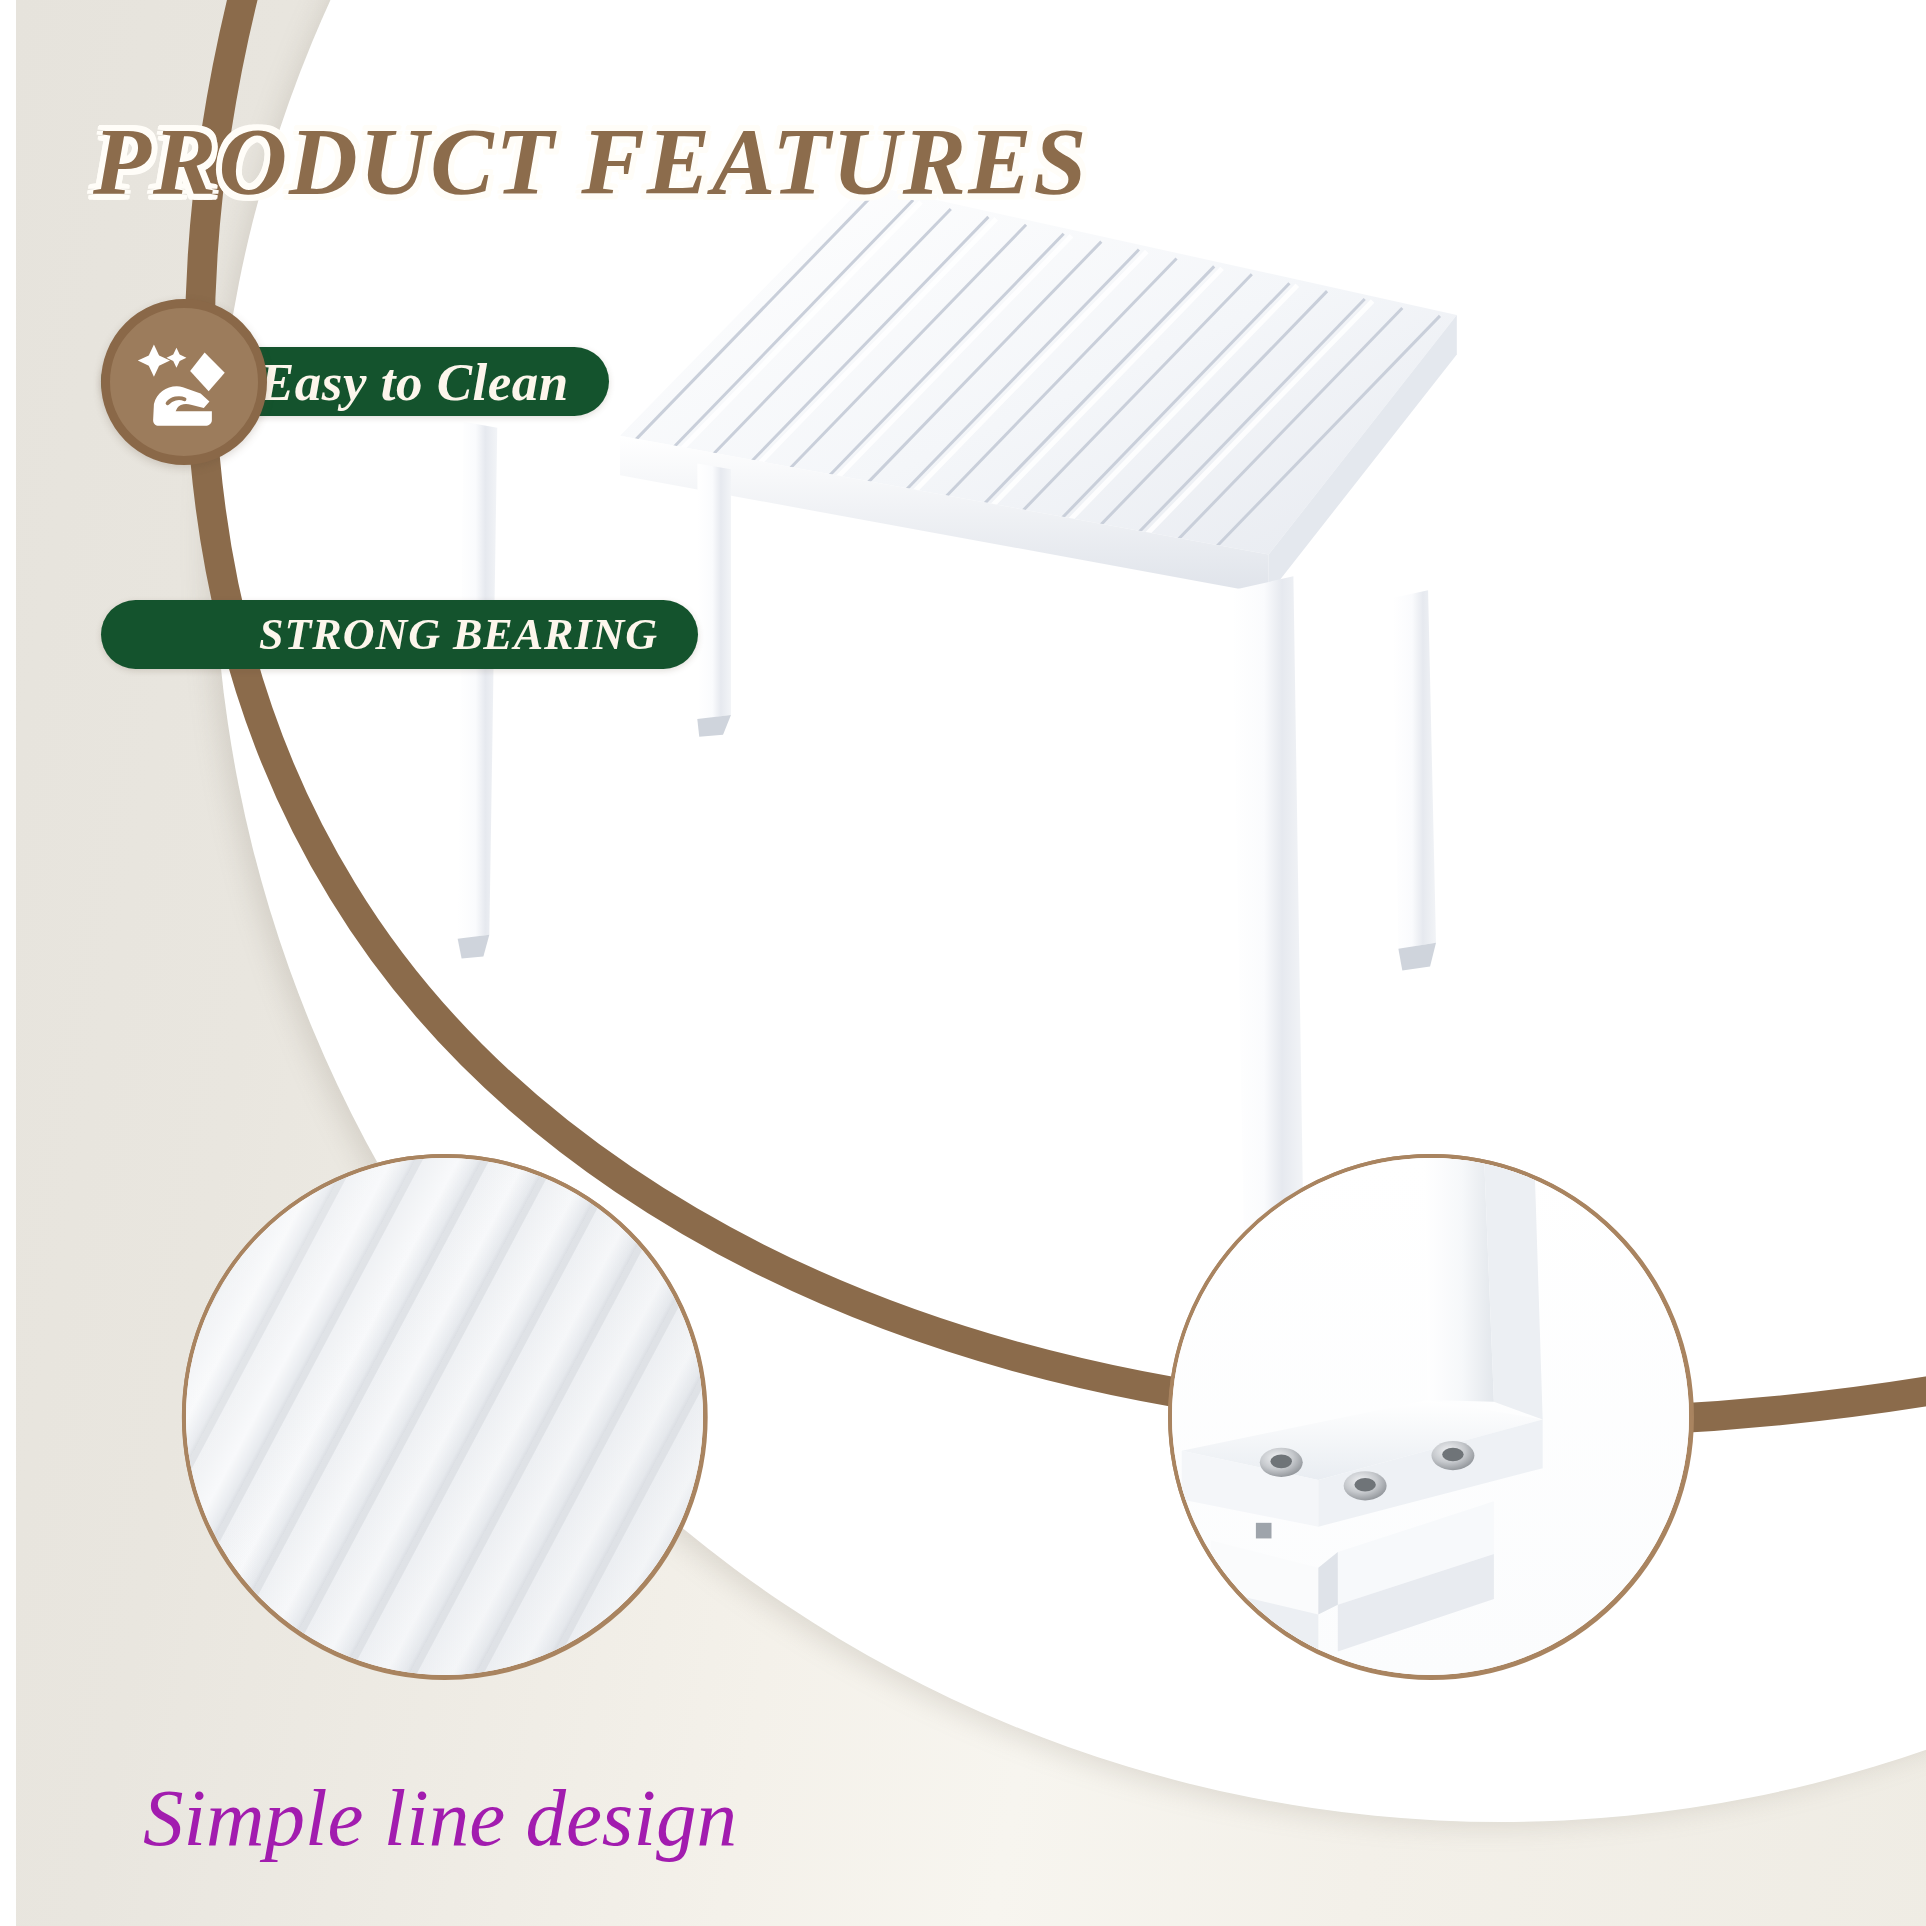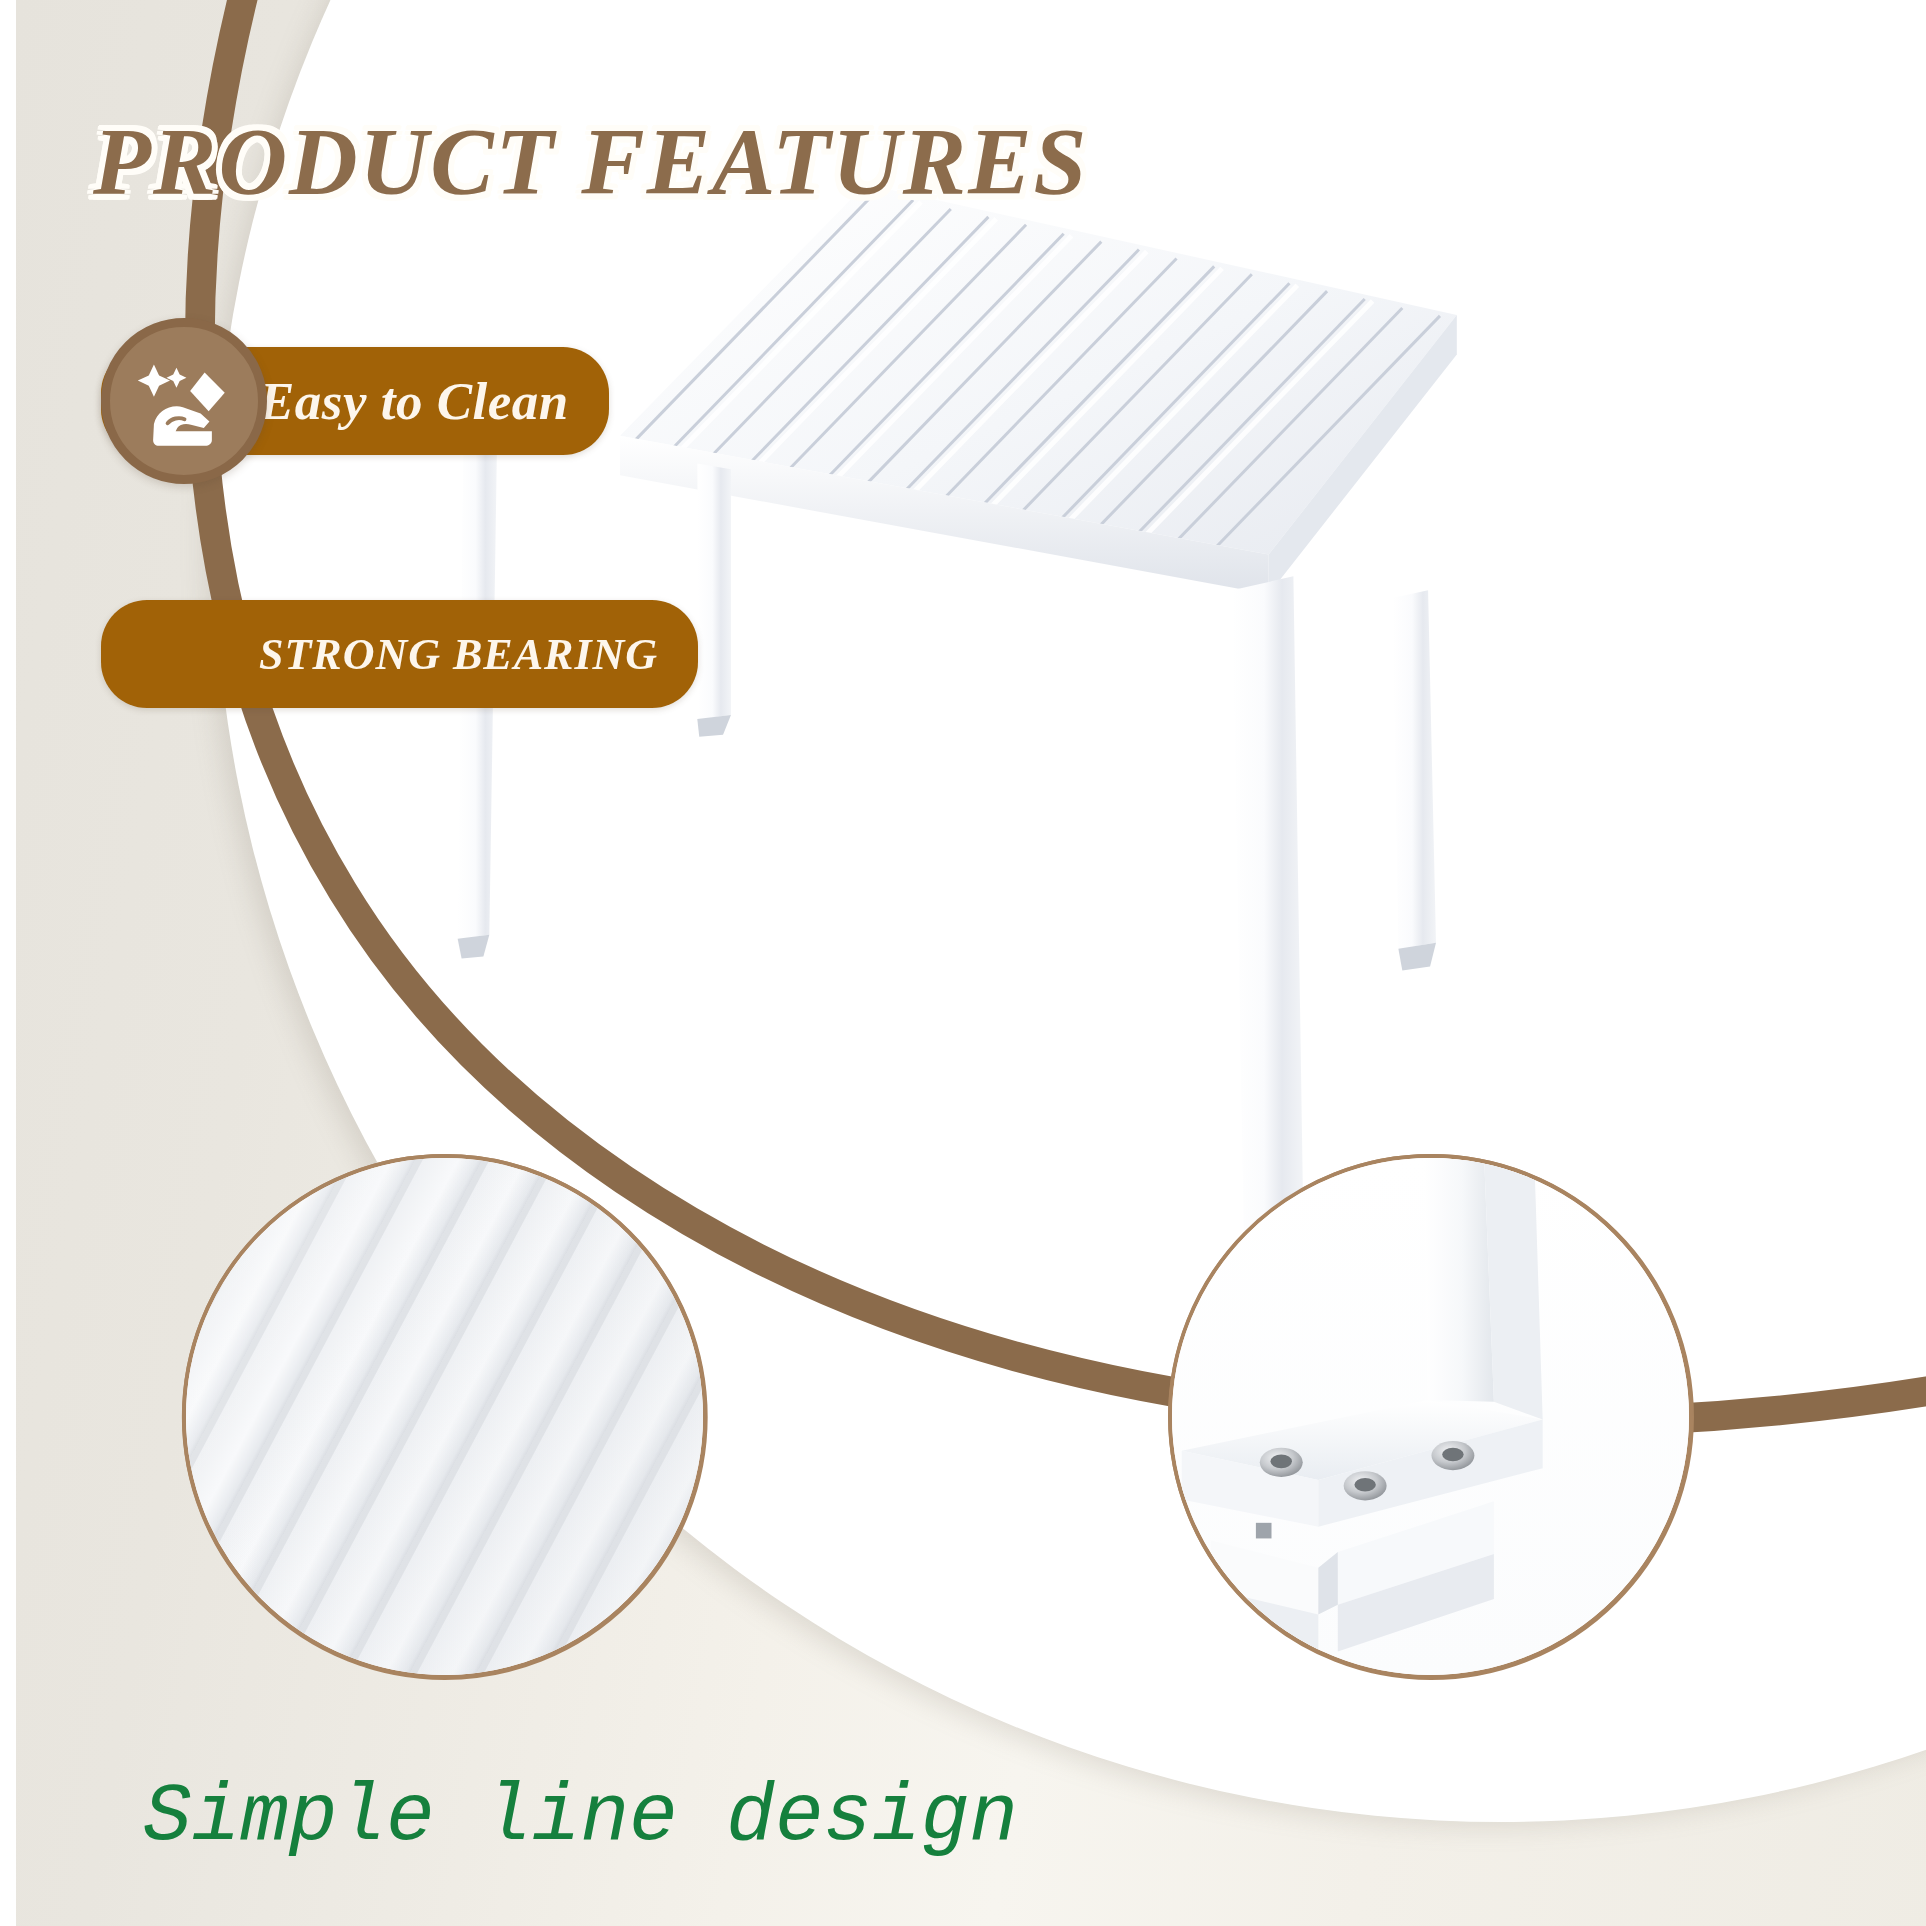--- a/index.html
+++ b/index.html
@@ -54,24 +54,24 @@
     z-index:40;
   }
 
   
   .feature{
     position:absolute;
     display:flex;align-items:center;
     z-index:35;
   }
   .feature-pill{
-    height:108px;
+    height:69px;
     display:flex;align-items:center;
     padding-left:158px;padding-right:40px;
-    background:#a16207;
+    background:#14532d;
     border-radius:46px;
     color:#fdf6ec;
     font-family:"Liberation Serif", serif;
     font-style:italic;
     font-weight:bold;
     white-space:nowrap;
     box-shadow:0 2px 6px rgba(90,70,48,.18);
   }
   .feature-pill.easy{font-size:53px;letter-spacing:0.5px;}
   .feature-pill.bearing{font-size:44px;letter-spacing:1px;}
@@ -119,23 +119,23 @@
       );
     filter:saturate(.6);
   }
   .slat-zoom::after{
     content:"";position:absolute;inset:0;
     background:linear-gradient(125deg, rgba(255,255,255,.55) 0%, rgba(255,255,255,0) 38%, rgba(210,216,226,.25) 100%);
   }
 
   .caption{
     position:absolute;
-    font-family:Liberation Mono, monospace;
+    font-family:Liberation Serif, serif;
     font-style:italic;
-    color:#15803d;
+    color:#a21caf;
     z-index:36;
     white-space:nowrap;
   }
   #cap-left{left:127px;top:1772px;font-size:81px;}
   #cap-right{left:1277px;top:1772px;font-size:81px;}
 
   
   .joint-svg{position:absolute;inset:0;}
 </style>
 </head>

